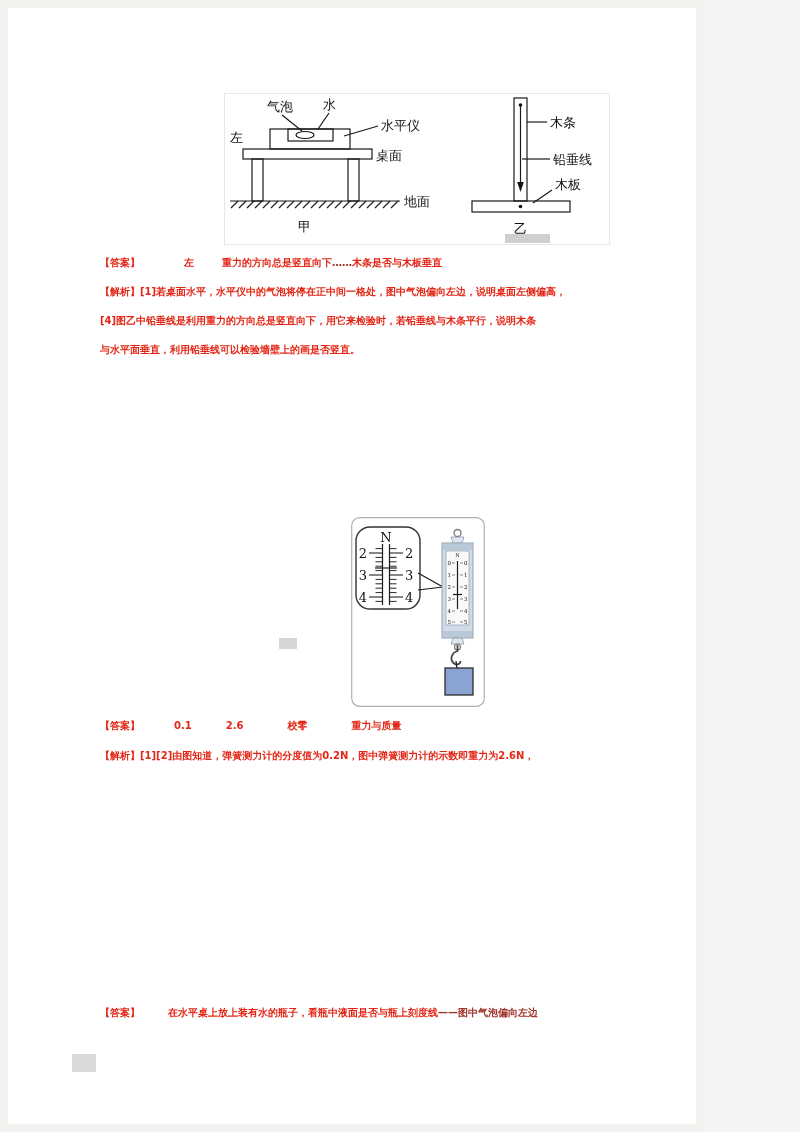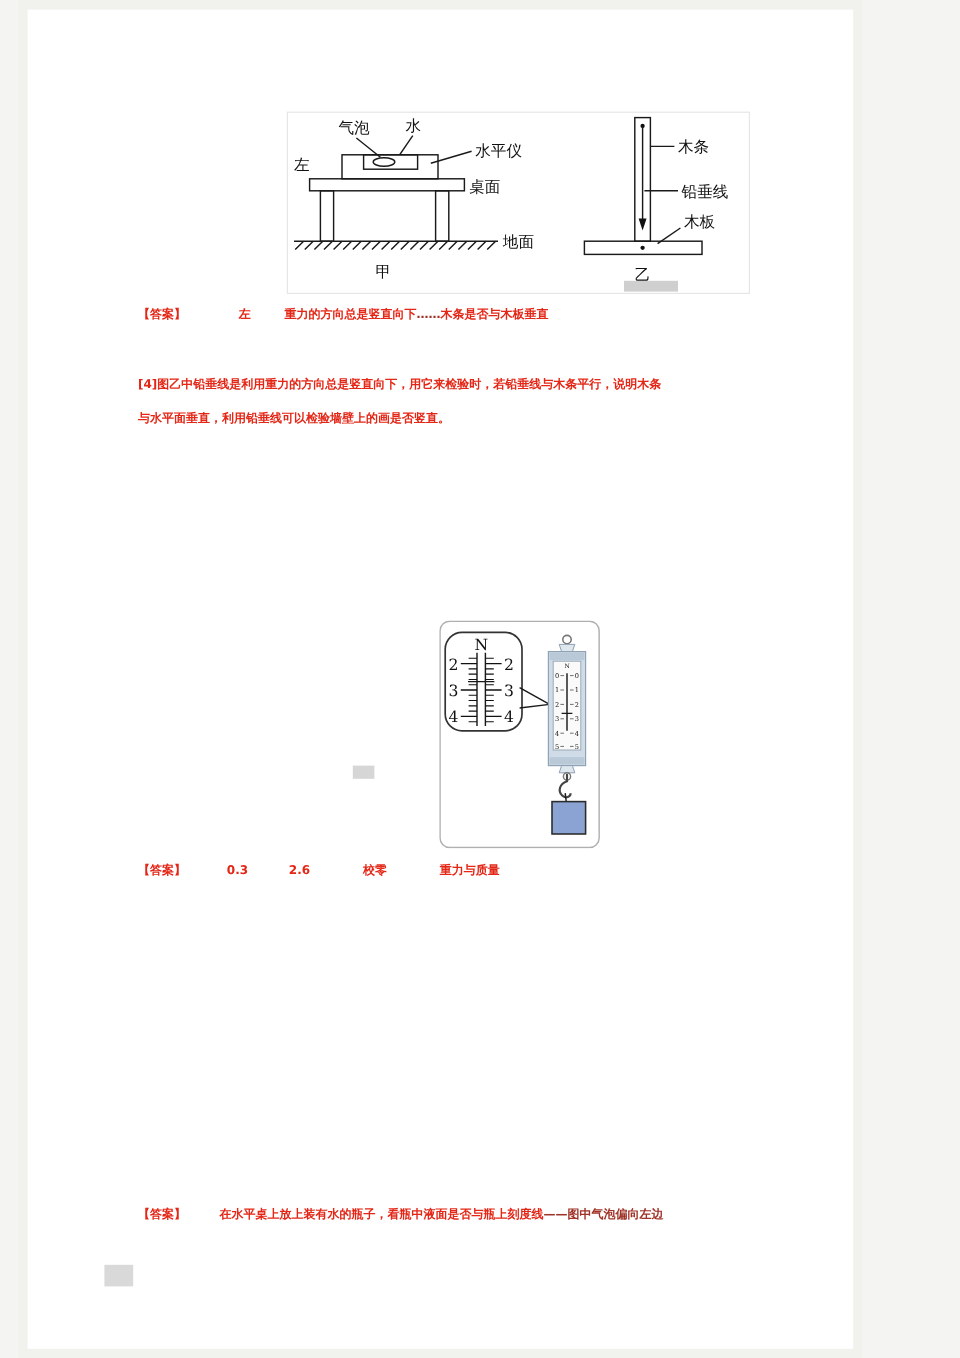--- a/index.html
+++ b/index.html
@@ -1,18 +1,18 @@
 <!DOCTYPE html>
 <html><head>
 <meta charset="utf-8">
 <style>
   html,body{margin:0;padding:0;}
   body{background:#f4f5f2;font-family:"Liberation Sans",sans-serif;}
   .page{position:relative;width:704px;height:1132px;background:#ffffff;overflow:hidden;
-        outline:8px solid #f1f2ee;outline-offset:-8px;margin-left:15px;}
+        outline:8px solid #f1f2ee;outline-offset:-8px;}
   .fig{position:absolute;background:#fff;}
   .fig1{left:224px;top:93px;width:384px;height:150px;border:1px solid #e6e6e6;}
   .fig2{left:351px;top:517px;width:134px;height:190px;}
   .red-line{position:absolute;left:100px;color:#e42616;font-weight:700;font-size:10px;
             line-height:20px;white-space:nowrap;font-family:"DejaVu Sans","Liberation Sans",sans-serif;}
   .gap-lg{margin-left:44px;}
   .gap-md{margin-left:34px;}
   .gap-sm{margin-left:28px;}
   .dark{color:#a03328;}
   .grayblock{position:absolute;background:#d6d6d6;}
@@ -61,20 +61,21 @@
       <text class="lbl" x="328" y="70">铅垂线</text>
       <text class="lbl" x="330" y="95">木板</text>
       <rect x="280" y="140" width="45" height="9" fill="#cfcfcf"></rect>
       <text class="lbl" x="289" y="139" font-size="14">乙</text>
     </svg>
   </div>
 
   <div class="red-line" style="top:253px;">
     <span>【答案】</span><span class="gap-lg">左</span><span class="gap-sm">重力的方向总是竖直向下</span><span class="dark">……</span><span>木条是否与木板垂直</span>
   </div>
+  <div class="red-line" style="top:282px;">【解析】[1]若桌面水平，水平仪中的气泡将停在正中间一格处，图中气泡偏向左边，说明桌面左侧偏高，</div>
   <div class="red-line" style="top:311px;">[4]图乙中铅垂线是利用重力的方向总是竖直向下，用它来检验时，若铅垂线与木条平行，说明木条</div>
   <div class="red-line" style="top:340px;">与水平面垂直，利用铅垂线可以检验墙壁上的画是否竖直。</div>
 
   <div class="grayblock" style="left:279px;top:638px;width:18px;height:11px;"></div>
 
   <div class="fig fig2">
     <svg width="134" height="190" viewBox="0 0 134 190">
       <rect x="0.7" y="0.7" width="132.6" height="188.6" rx="8" fill="#ffffff" stroke="#b0b0b0" stroke-width="1.2"></rect>
 
       <rect x="5" y="10" width="64" height="82" rx="14" fill="#fff" stroke="#333" stroke-width="1.4"></rect>
@@ -117,22 +118,23 @@
       <line x1="102" y1="77.5" x2="111" y2="77.5" stroke="#c0392b" stroke-width="1.8"></line>
       <polygon points="102,121 111,121 113,127 100,127" fill="#dfe7ee" stroke="#8a9bb0" stroke-width="0.8"></polygon>
       <circle cx="106.5" cy="130" r="3" stroke="#777" fill="none" stroke-width="1.2"></circle>
       <path d="M106.5,128 v6 c-6,2 -8,8 -4,12 c3,3 7,1 7,-2" stroke="#444" stroke-width="1.8" fill="none"></path>
       <line x1="105" y1="144" x2="106" y2="152" stroke="#444" stroke-width="1.2"></line>
       <rect x="94" y="151" width="28" height="27" fill="#8ba3d3" stroke="#2b2b2b" stroke-width="1.3"></rect>
     </svg>
   </div>
 
   <div class="red-line" style="top:716px;">
-    <span>【答案】</span><span class="gap-md">0.3</span><span class="gap-md">2.6</span><span class="gap-lg">校零</span><span class="gap-lg">重力与质量</span>
+    <span>【答案】</span><span class="gap-md">0.1</span><span class="gap-md">2.6</span><span class="gap-lg">校零</span><span class="gap-lg">重力与质量</span>
   </div>
+  <div class="red-line" style="top:746px;">【解析】[1][2]由图知道，弹簧测力计的分度值为0.2N，图中弹簧测力计的示数即重力为2.6N，</div>
 
   <div class="red-line" style="top:1003px;">
     <span>【答案】</span><span class="gap-sm">在水平桌上放上装有水的瓶子，看瓶中液面是否与瓶上刻度线</span><span class="dark">——</span><span class="dark">图中气泡偏向左边</span>
   </div>
 
   <div class="grayblock" style="left:72px;top:1054px;width:24px;height:18px;background:#d9d9d9;"></div>
 
 </div>
 
 </body></html>

